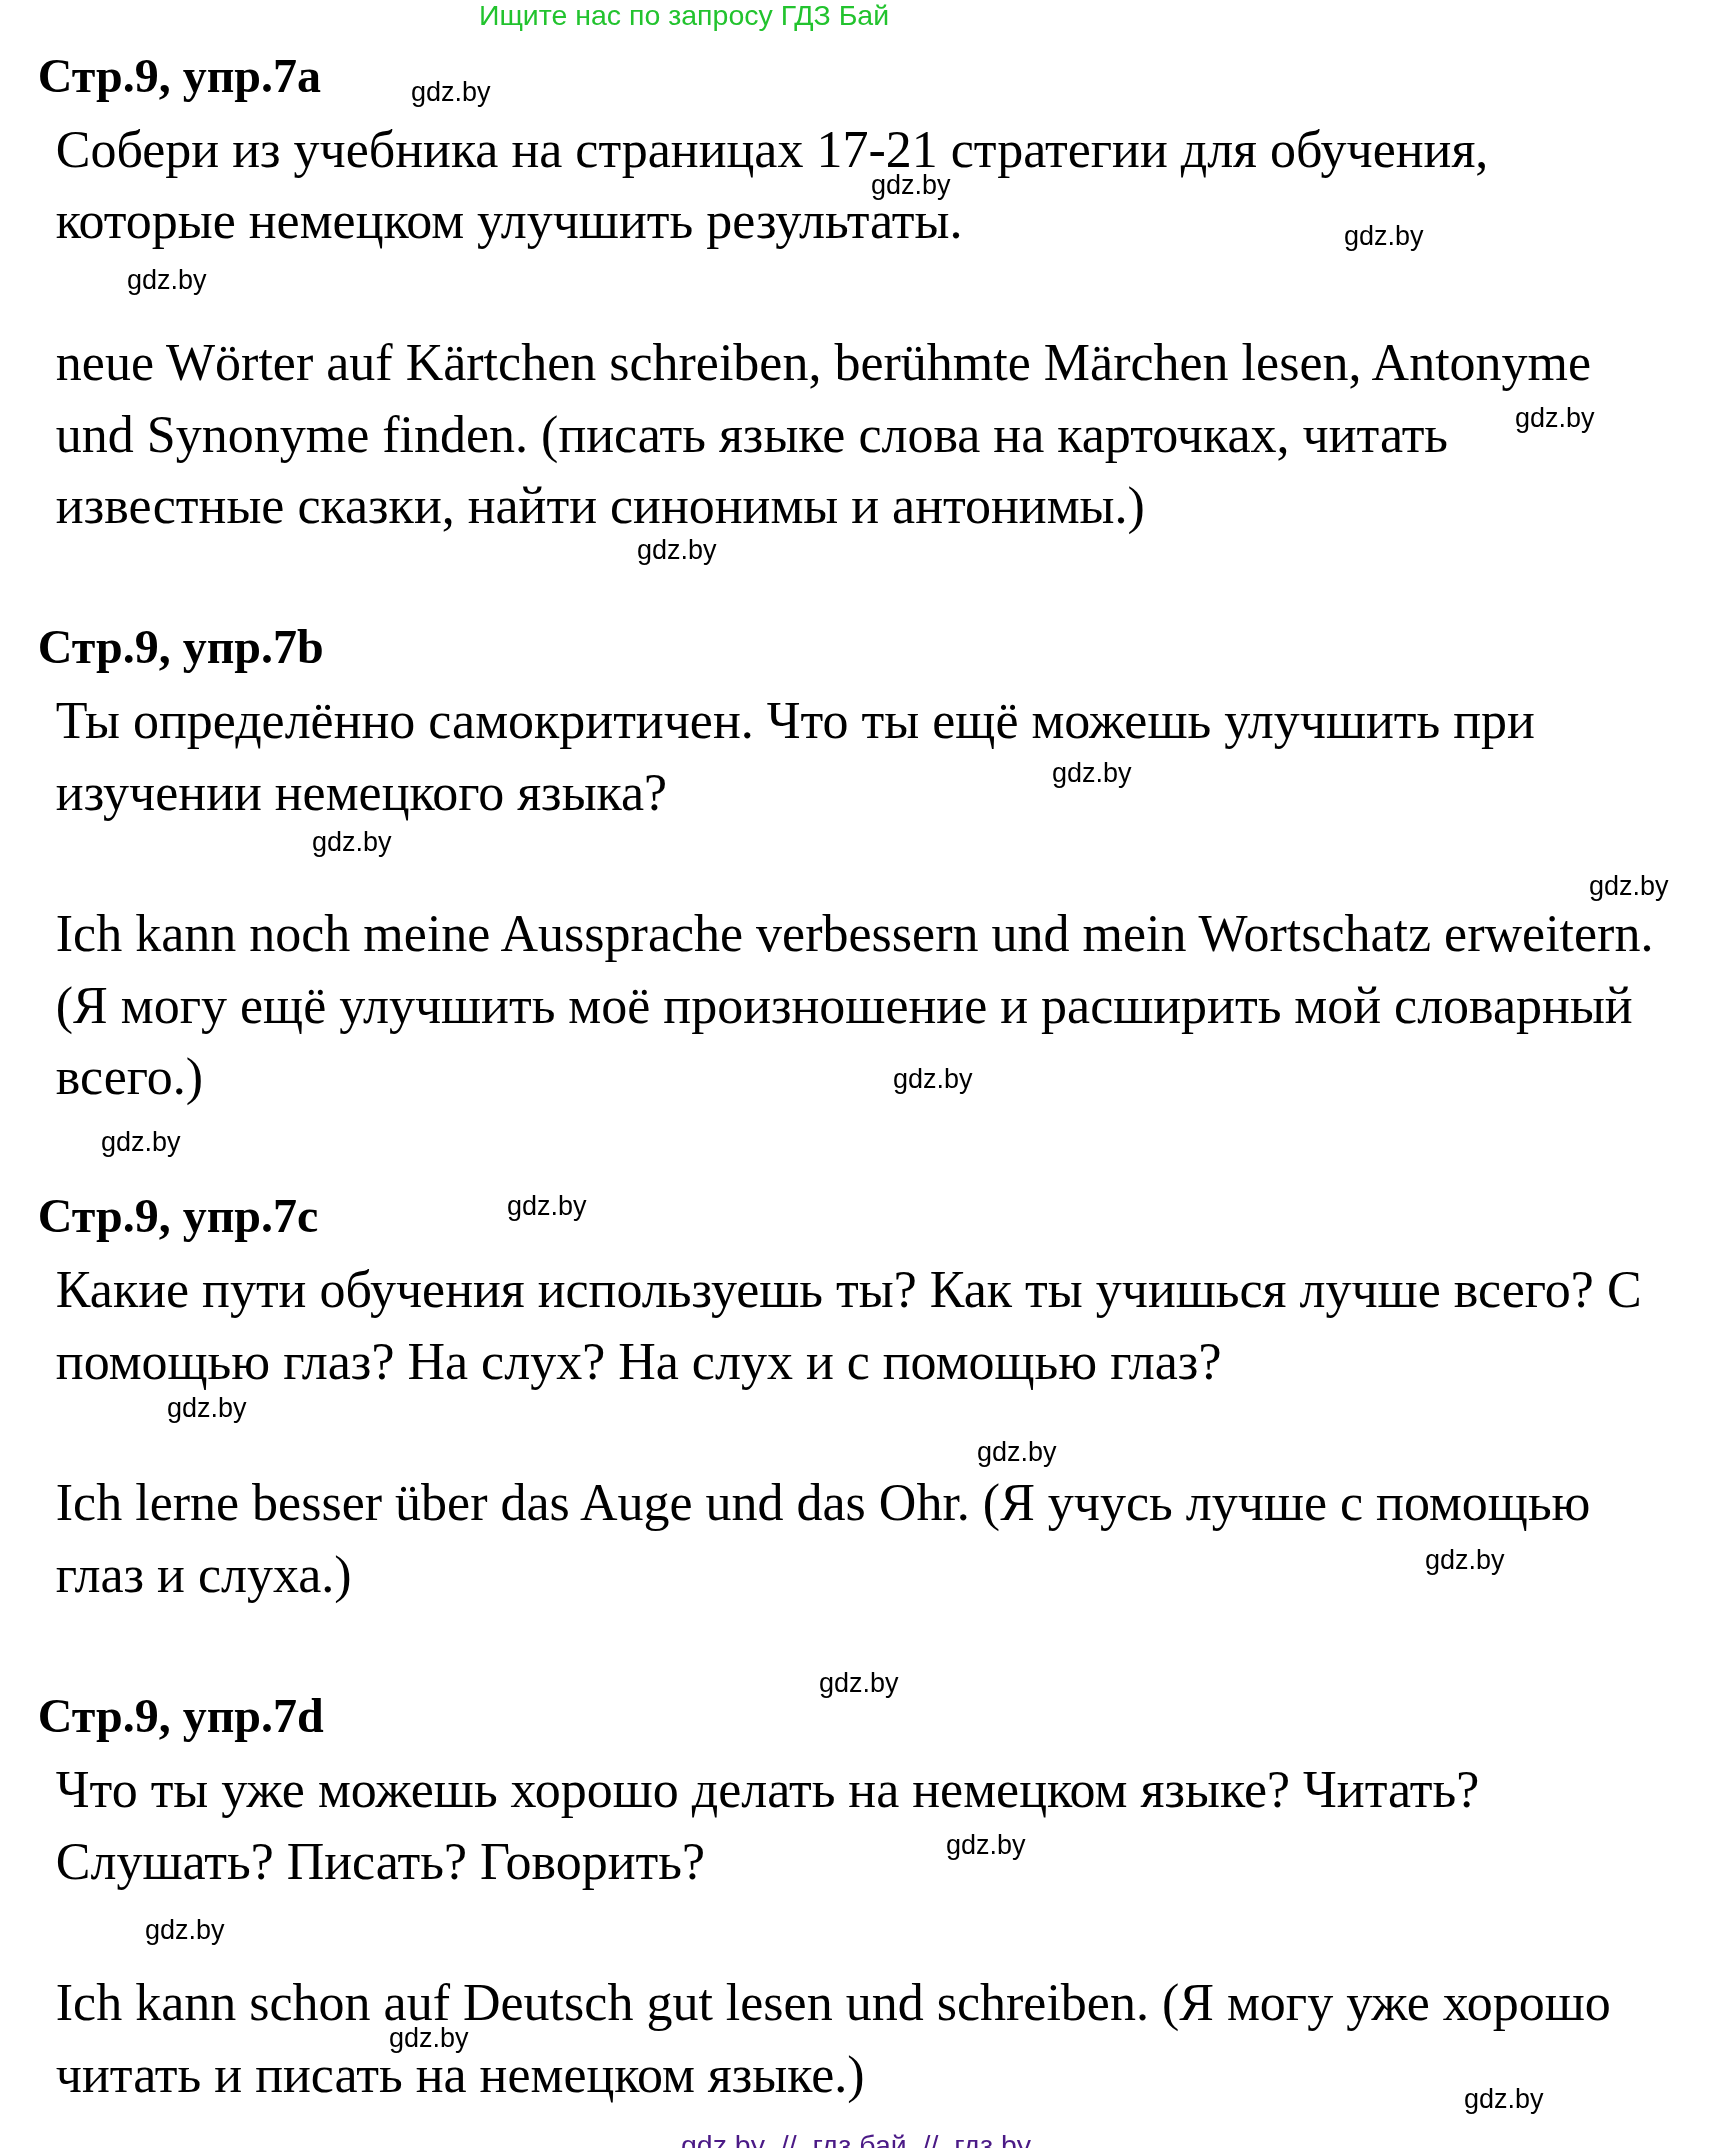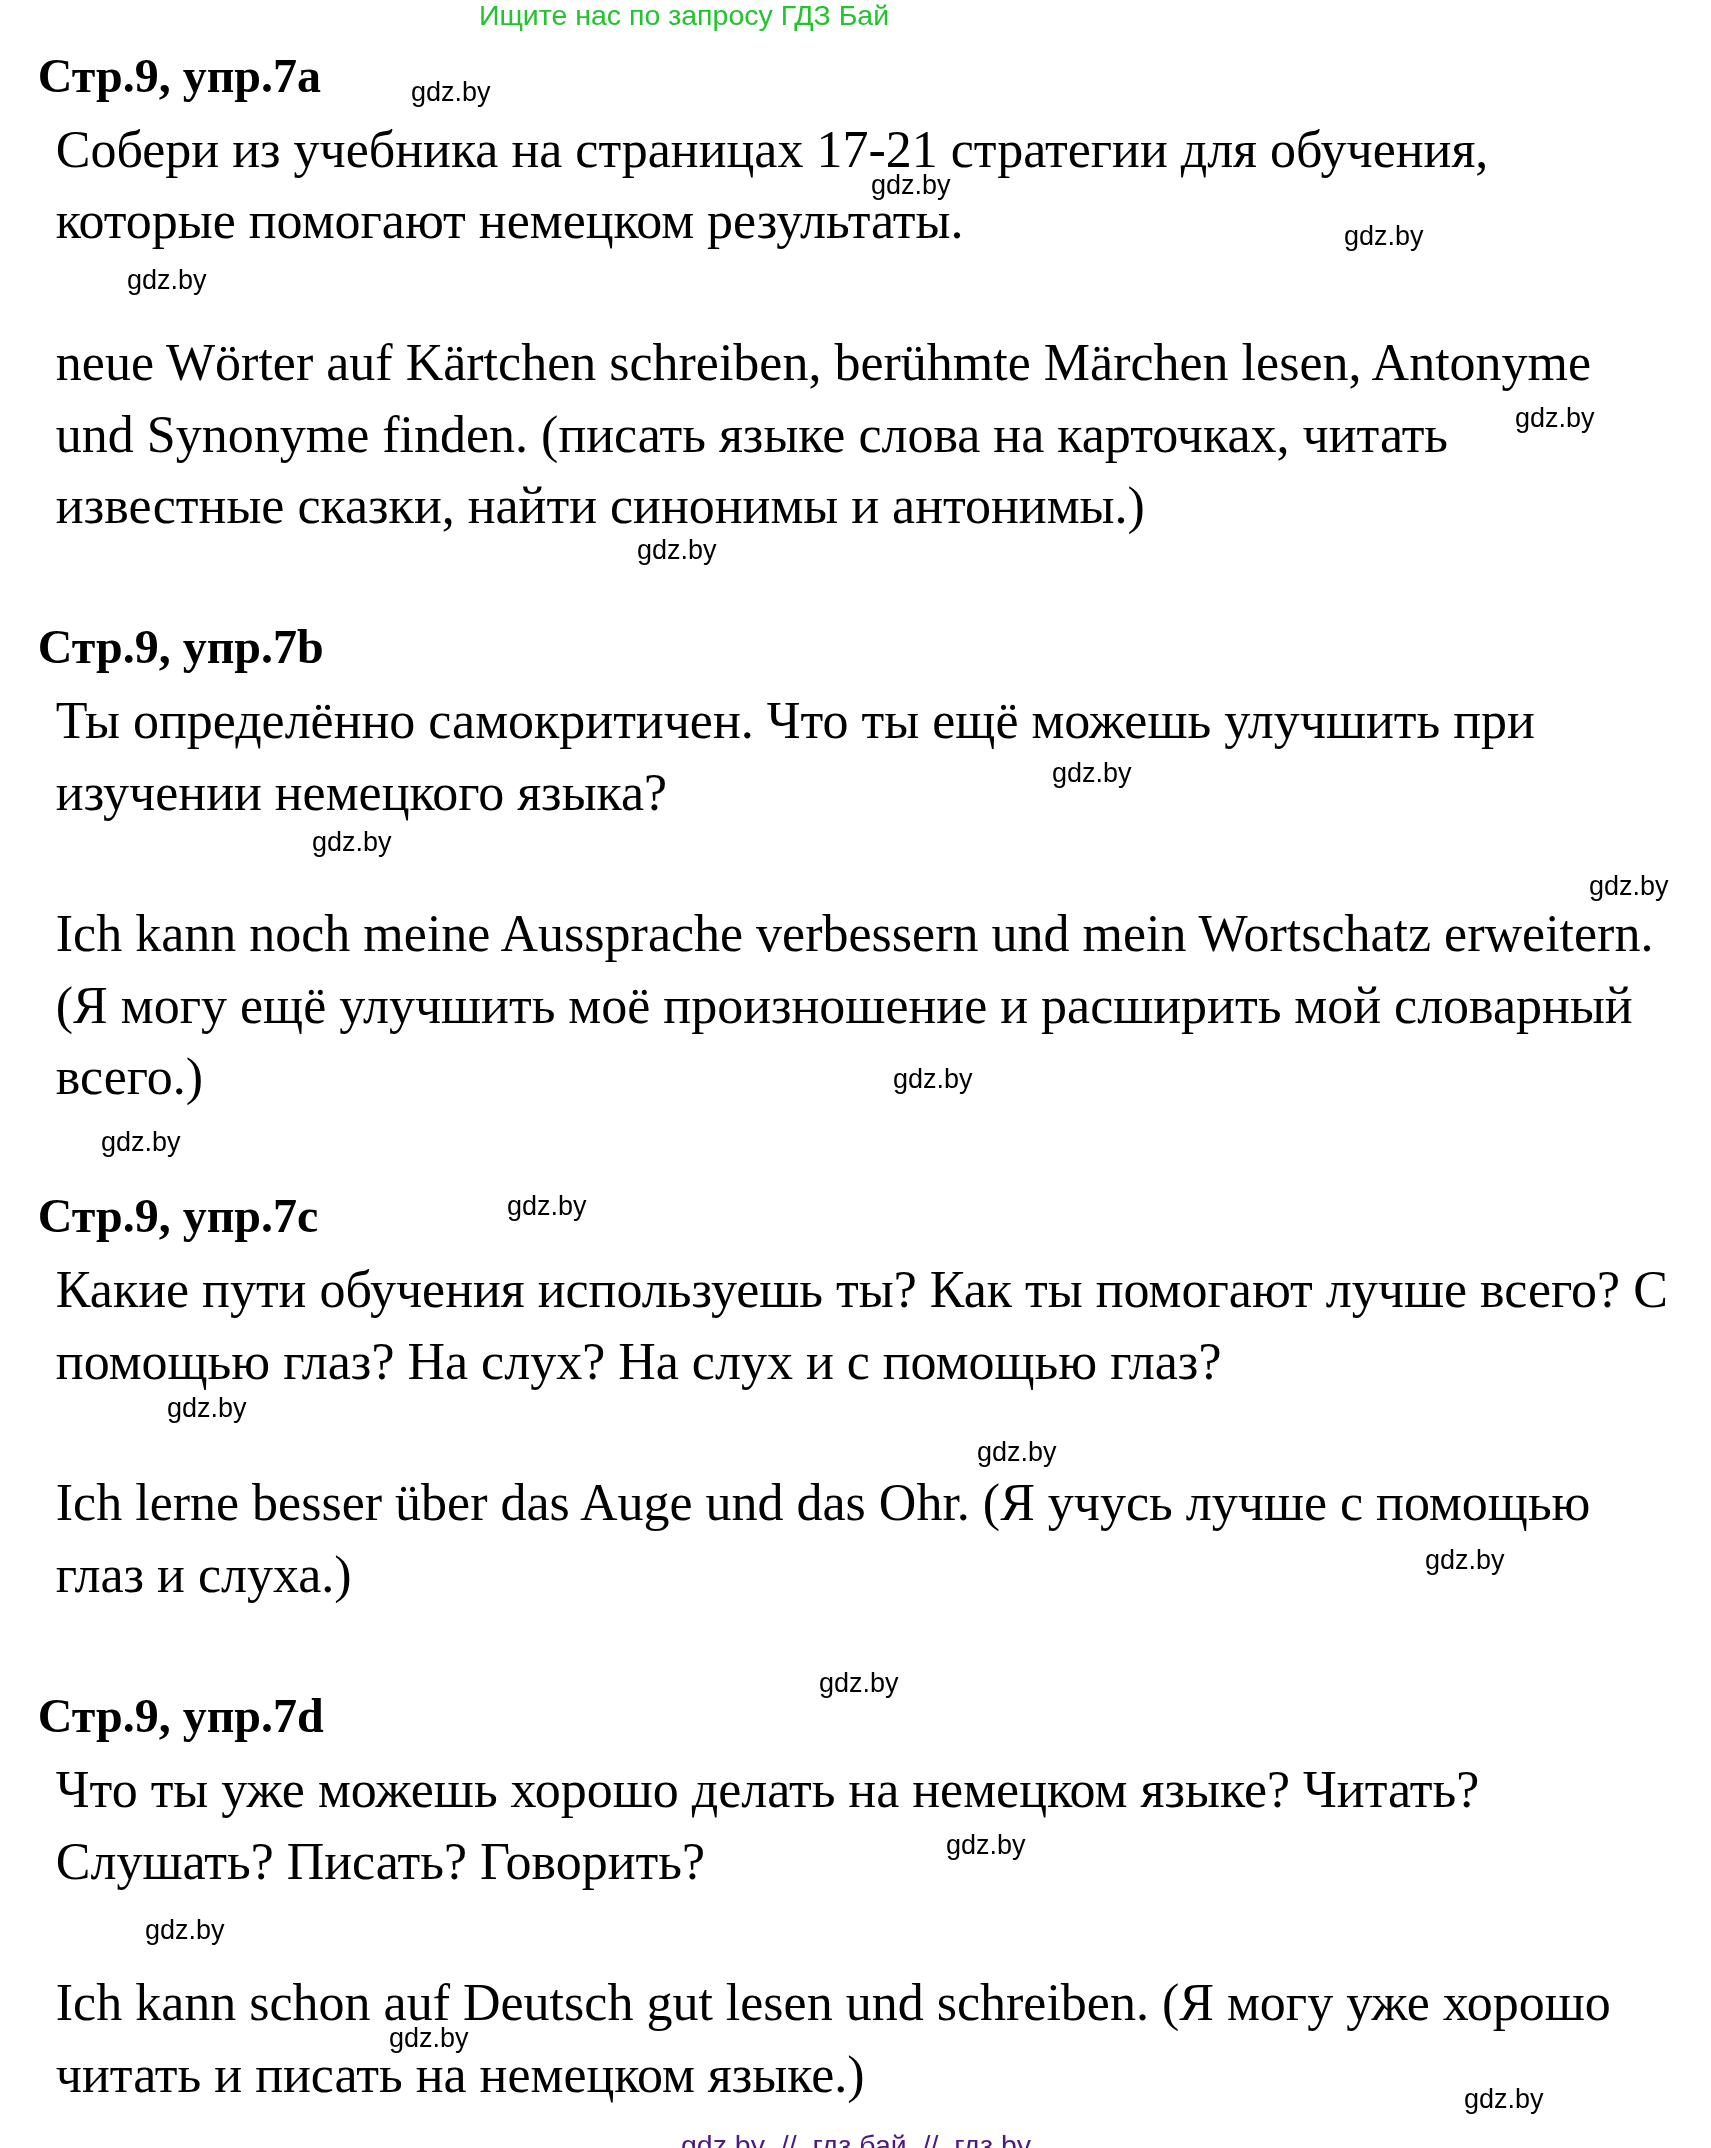--- a/index.html
+++ b/index.html
@@ -11,34 +11,34 @@
   .wm{font-family:"Liberation Sans",sans-serif;font-size:27px;color:#000;line-height:29px;}
   .footer{font-family:"Liberation Sans",sans-serif;font-size:28.5px;color:#4b1a86;left:0;width:1712px;text-align:center;top:2130px;line-height:31px;}
 </style>
 </head>
 <body>
 
 <div class="abs top-banner">Ищите нас по запросу ГДЗ Бай</div>
 
 <div class="abs heading" style="top:48px">Стр.9, упр.7a</div>
 <div class="abs para" style="top:114px">Собери из учебника на страницах 17-21 стратегии для обучения,</div>
-<div class="abs para" style="top:185px">которые помогают немецком результаты.</div>
+<div class="abs para" style="top:185px">которые немецком улучшить результаты.</div>
 <div class="abs para" style="top:327px">neue Wörter auf Kärtchen schreiben, berühmte Märchen lesen, Antonyme</div>
 <div class="abs para" style="top:399px">und Synonyme finden. (писать языке слова на карточках, читать</div>
 <div class="abs para" style="top:470px">известные сказки, найти синонимы и антонимы.)</div>
 
 <div class="abs heading" style="top:619px">Стр.9, упр.7b</div>
 <div class="abs para" style="top:685px">Ты определённо самокритичен. Что ты ещё можешь улучшить при</div>
 <div class="abs para" style="top:757px">изучении немецкого языка?</div>
 <div class="abs para" style="top:898px">Ich kann noch meine Aussprache verbessern und mein Wortschatz erweitern.</div>
 <div class="abs para" style="top:970px">(Я могу ещё улучшить моё произношение и расширить мой словарный</div>
 <div class="abs para" style="top:1041px">всего.)</div>
 
 <div class="abs heading" style="top:1188px">Стр.9, упр.7c</div>
-<div class="abs para" style="top:1254px">Какие пути обучения используешь ты? Как ты помогают лучше всего? С</div>
+<div class="abs para" style="top:1254px">Какие пути обучения используешь ты? Как ты учишься лучше всего? С</div>
 <div class="abs para" style="top:1326px">помощью глаз? На слух? На слух и с помощью глаз?</div>
 <div class="abs para" style="top:1467px">Ich lerne besser über das Auge und das Ohr. (Я учусь лучше с помощью</div>
 <div class="abs para" style="top:1539px">глаз и слуха.)</div>
 
 <div class="abs heading" style="top:1688px">Стр.9, упр.7d</div>
 <div class="abs para" style="top:1754px">Что ты уже можешь хорошо делать на немецком языке? Читать?</div>
 <div class="abs para" style="top:1826px">Слушать? Писать? Говорить?</div>
 <div class="abs para" style="top:1967px">Ich kann schon auf Deutsch gut lesen und schreiben. (Я могу уже хорошо</div>
 <div class="abs para" style="top:2039px">читать и писать на немецком языке.)</div>
 

